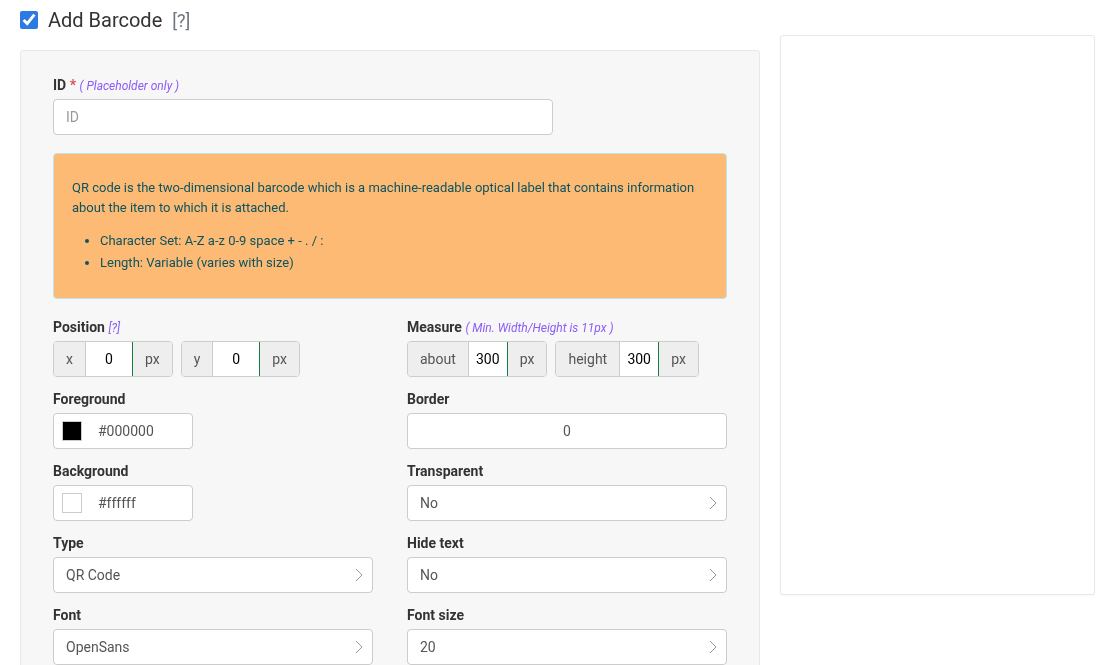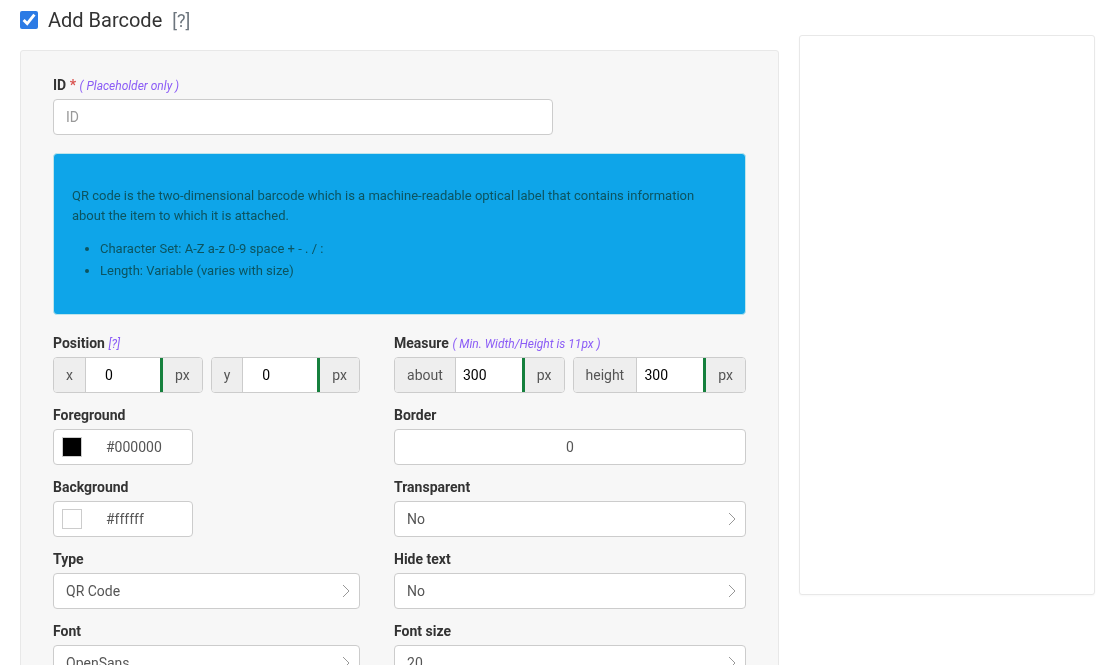--- a/index.html
+++ b/index.html
@@ -78,25 +78,25 @@
       border-radius: 4px;
       padding: 0 12px;
       font-size: 14px;
       background: #fff;
       color: #555;
       font-family: inherit;
     }
     .text-input::placeholder { color: #999; }
     .id-input { width: 500px; }
     .info-box {
-      background: #0ea5e9;
+      background: #fdba74;
       border: 1px solid #bee5eb;
       border-radius: 4px;
       color: #0c5460;
-      padding: 32px 18px;
+      padding: 24px 18px;
       margin-top: 18px;
       font-size: 13px;
       line-height: 1.5;
     }
     .info-box ul {
       margin-top: 14px;
       padding-left: 28px;
     }
     .info-box li {
       margin-bottom: 2px;
@@ -121,22 +121,21 @@
       background: #eeeeee;
       padding: 0 12px;
       display: flex;
       align-items: center;
       color: #555;
       font-size: 14px;
       border-right: 1px solid #ccc;
     }
     .input-group .addon:last-child {
       border-right: none;
-      border-left: 3px solid #15803d;
-      margin-left: 28px;
+      border-left: 1px solid #15803d;
     }
     .input-group input {
       border: none;
       width: 46px;
       text-align: center;
       font-size: 14px;
       padding: 0;
       outline: none;
       font-family: inherit;
     }
@@ -144,21 +143,21 @@
     .groups-row { display: flex; gap: 8px; }
     .color-row {
       display: flex;
       align-items: center;
       border: 1px solid #ccc;
       border-radius: 4px;
       background: #fff;
       height: 36px;
       width: 140px;
       padding: 0 8px;
-      gap: 24px;
+      gap: 16px;
     }
     .swatch {
       width: 20px;
       height: 20px;
       border: 1px solid #ccc;
     }
     .swatch.black { background: #000; }
     .swatch.white { background: #fff; }
     .color-text {
       font-size: 14px;

